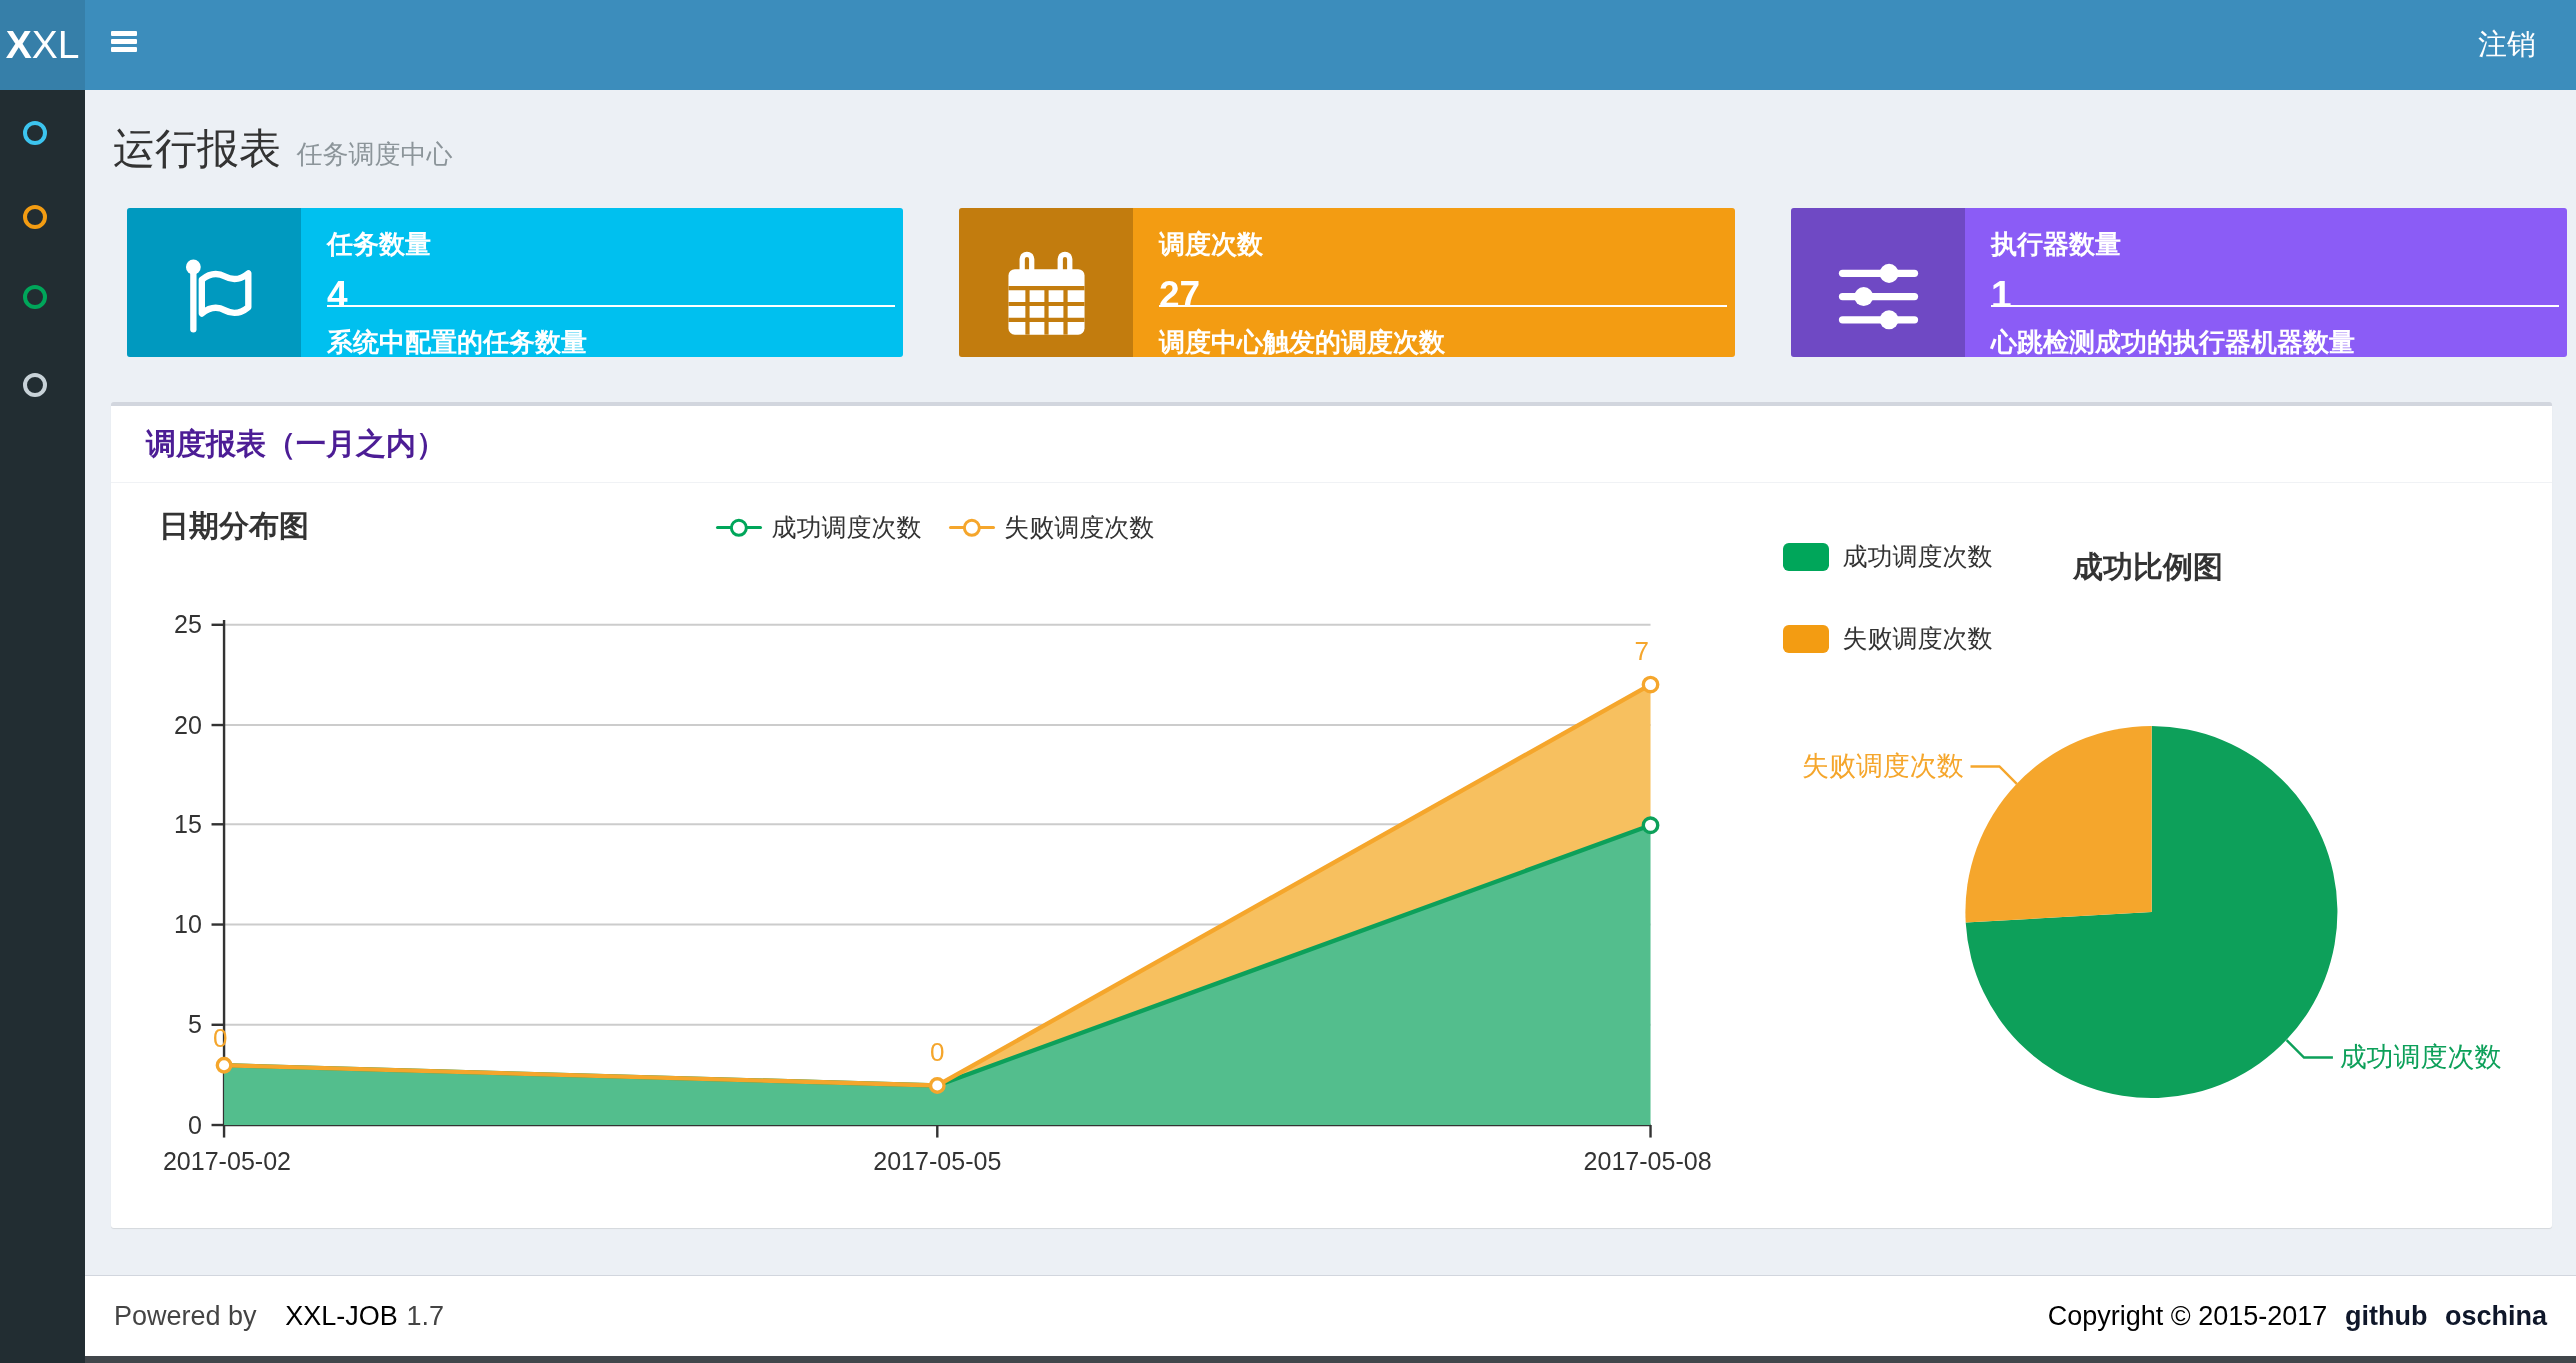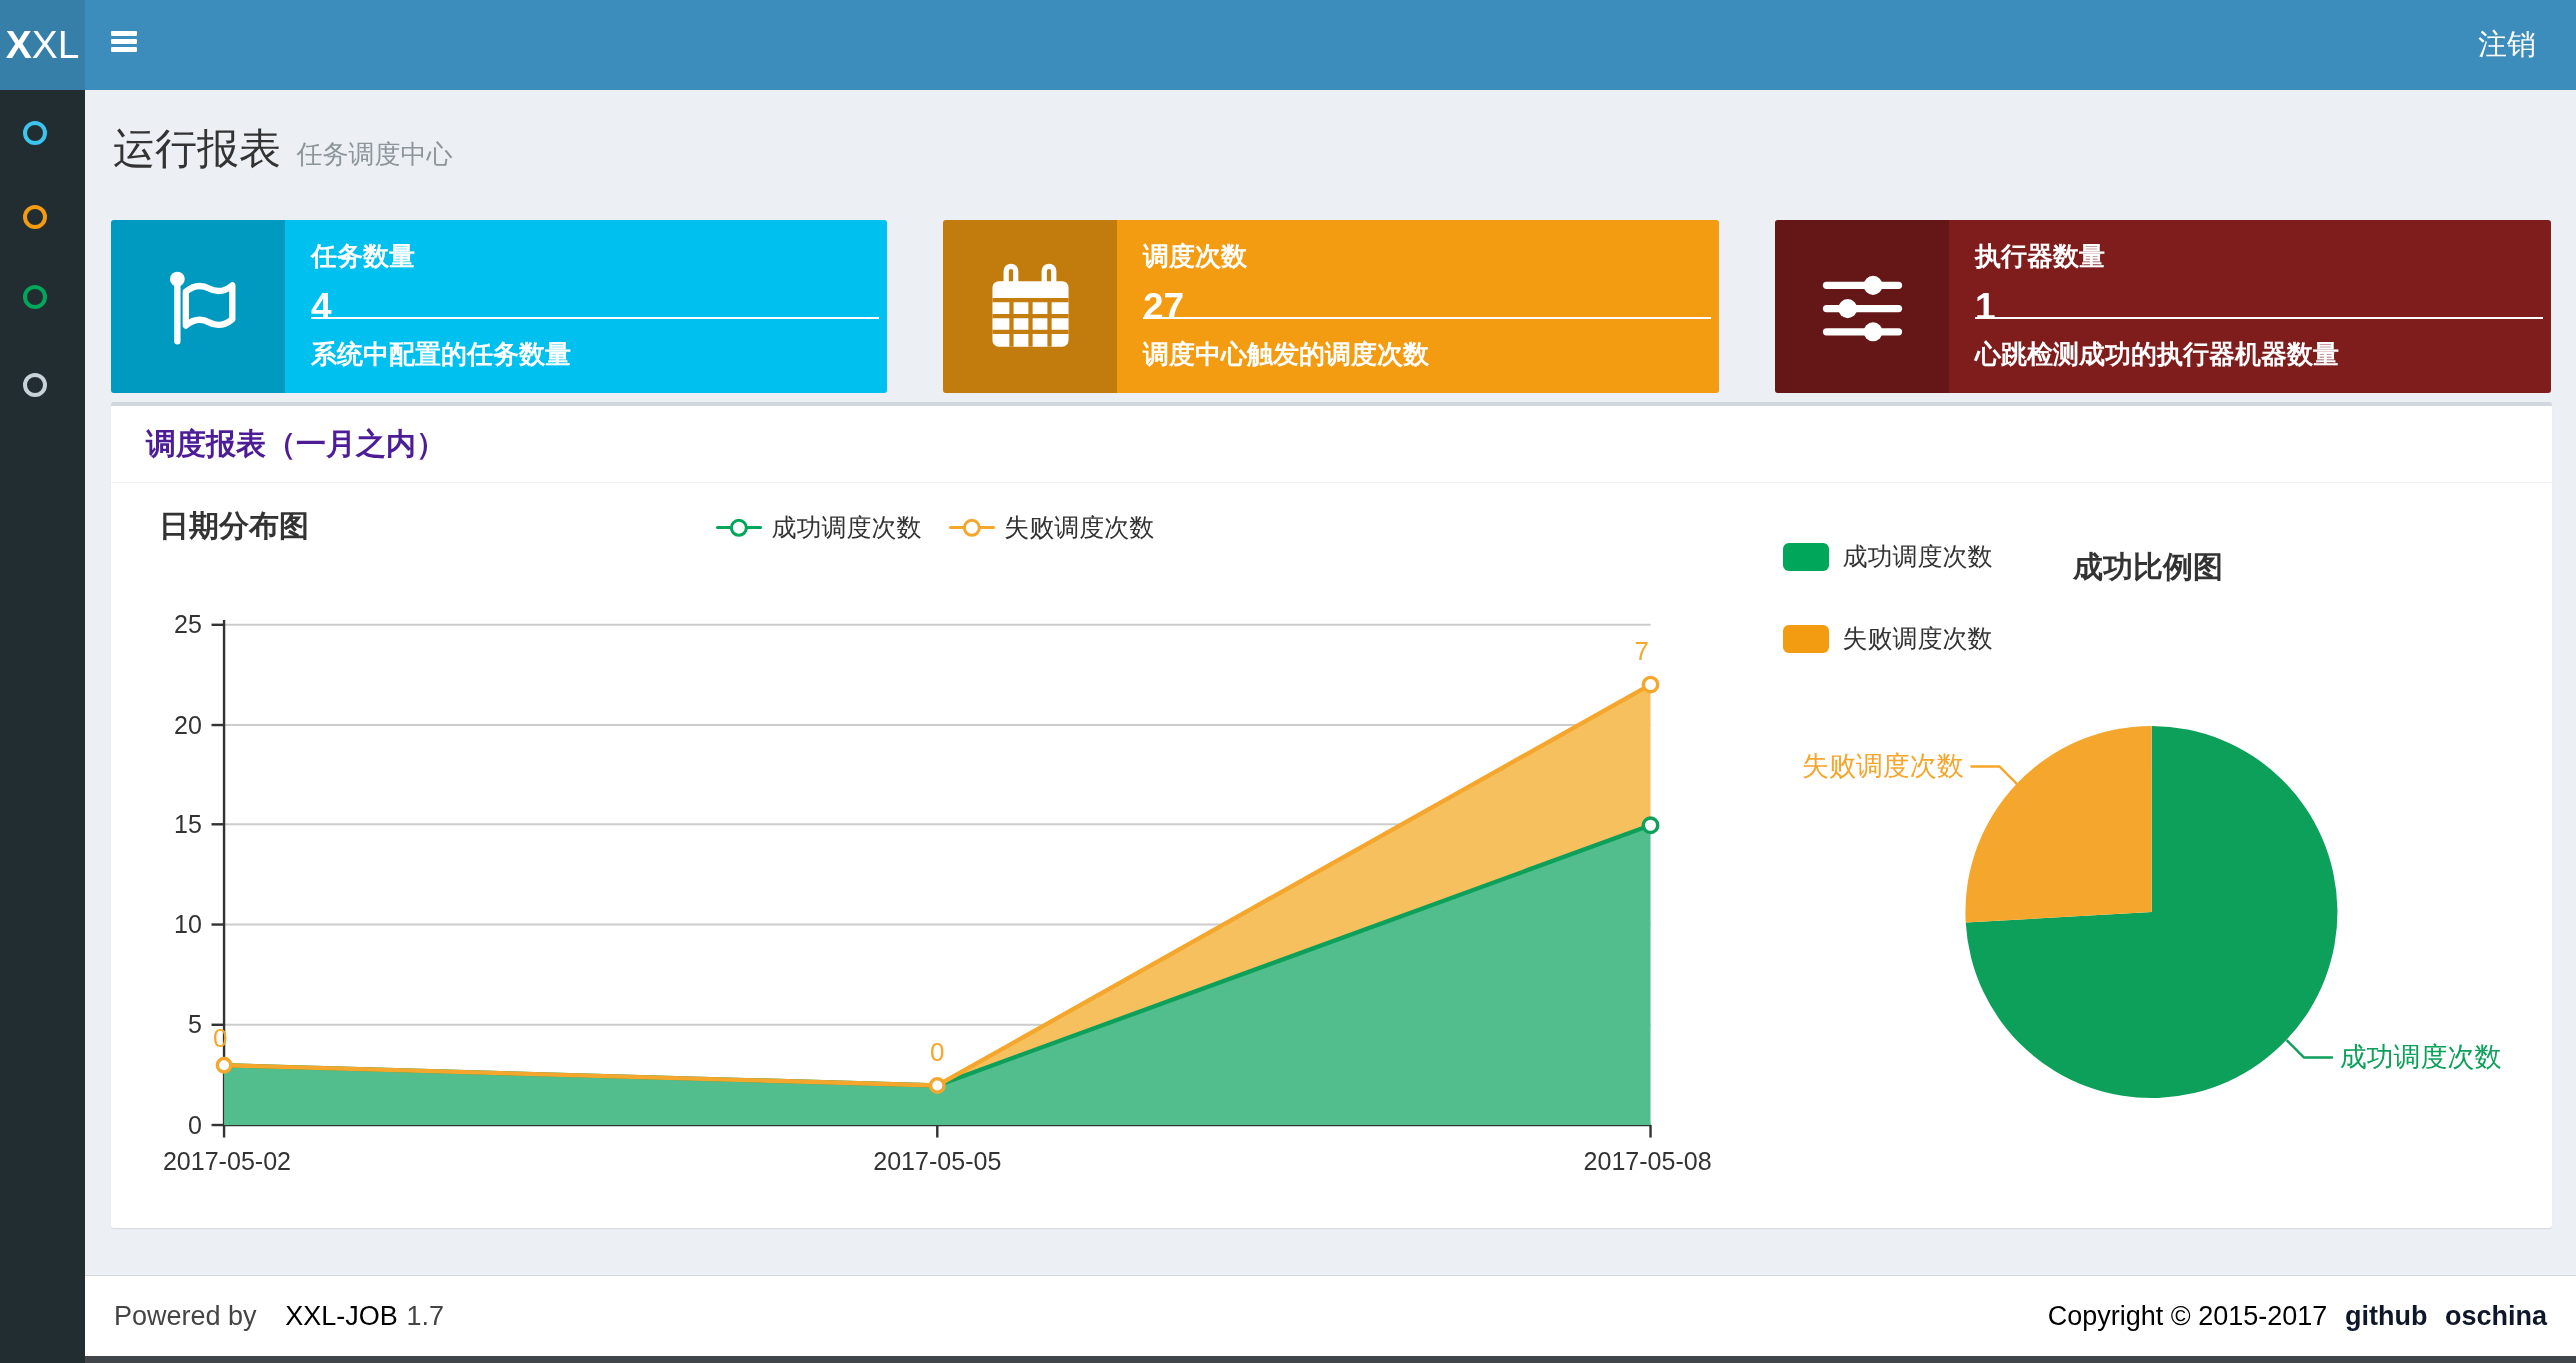--- a/index.html
+++ b/index.html
@@ -28,24 +28,24 @@
   }
   
   .sidebar { position:absolute; left:0; top:90px; width:85px; height:1274px; background:#222d32; z-index:4; }
   .side-item { position:absolute; left:23px; width:24px; height:24px; cursor:pointer; }
   .ring { width:24px; height:24px; border-radius:50%; border-style:solid; border-width:4.3px; background:transparent; }
   
   .page-head { position:absolute; left:113px; top:121px; display:flex; align-items:baseline; gap:15.4px; }
   .page-title { font-size:42px; font-weight:500; color:#333; }
   .page-sub { font-size:26px; color:#8c959a; font-weight:400; }
   
-  .info-box { position:absolute; top:220px; width:776px; height:173px; border-radius:2.9px; color:#fff; overflow:hidden; }
+  .info-box { position:absolute; top:208px; width:776px; height:149px; border-radius:2.9px; color:#fff; overflow:hidden;margin-left:16px; }
   .ib-cyan   { background:#00c0ef; --icobg:#009bc1; }
   .ib-orange { background:#f39c12; --icobg:#c47d0e; }
-  .ib-green  { background:#7f1d1d;padding-left:20px; --icobg:#008548; }
+  .ib-green  { background:#8b5cf6;padding-left:20px; --icobg:#008548; }
   .ib-icon {
     position:absolute; left:0; top:0; width:174px; height:173px;
     background:rgba(0,0,0,0.2); display:flex; align-items:center; justify-content:center;
     color:var(--icobg);
   }
   .ib-body { position:absolute; left:174px; right:0; top:0; bottom:0; padding:19px 9.6px 0 26px; }
   .ib-title { font-size:26px; font-weight:700; }
   .ib-value { font-size:37px; font-weight:700; margin-top:11.6px; }
   .ib-line { position:absolute; left:26px; right:7.7px; top:97px; height:1.9px; background:#fff; }
   .ib-caption { position:absolute; left:26px; top:117px; font-size:26px; font-weight:700; }

